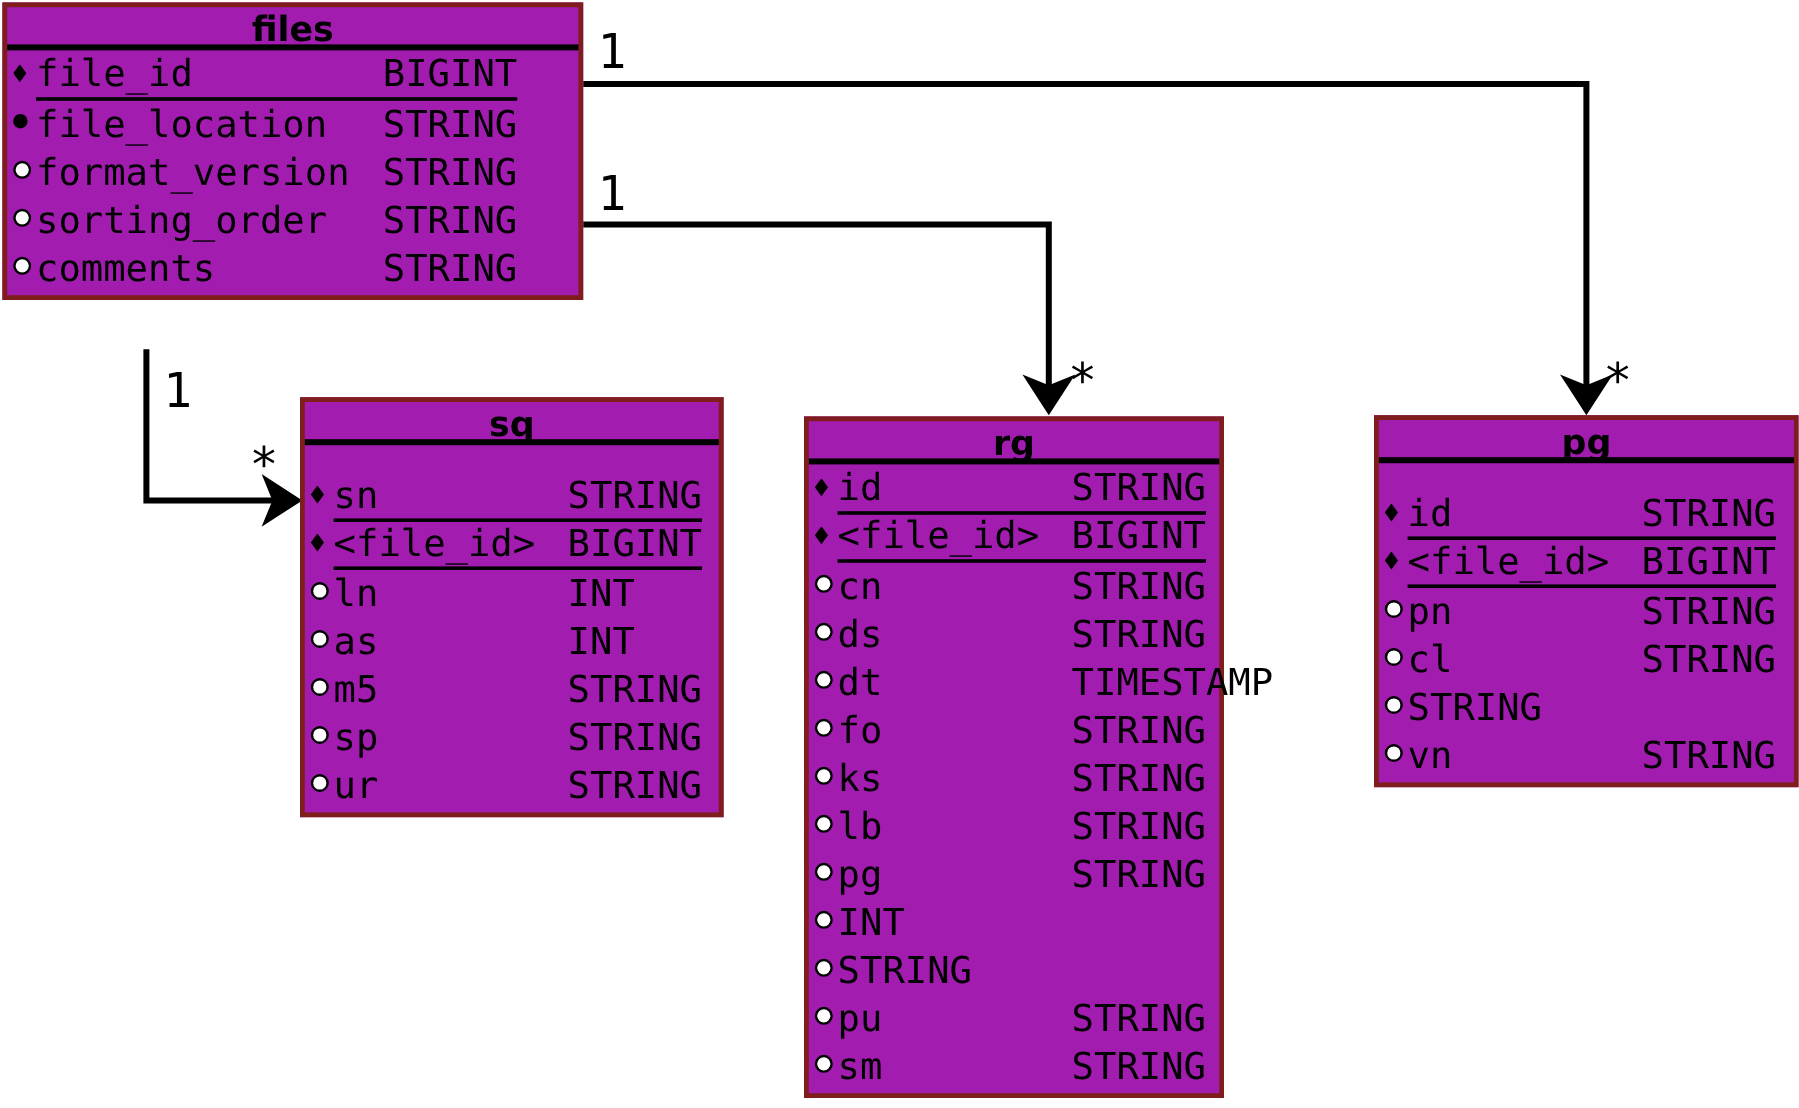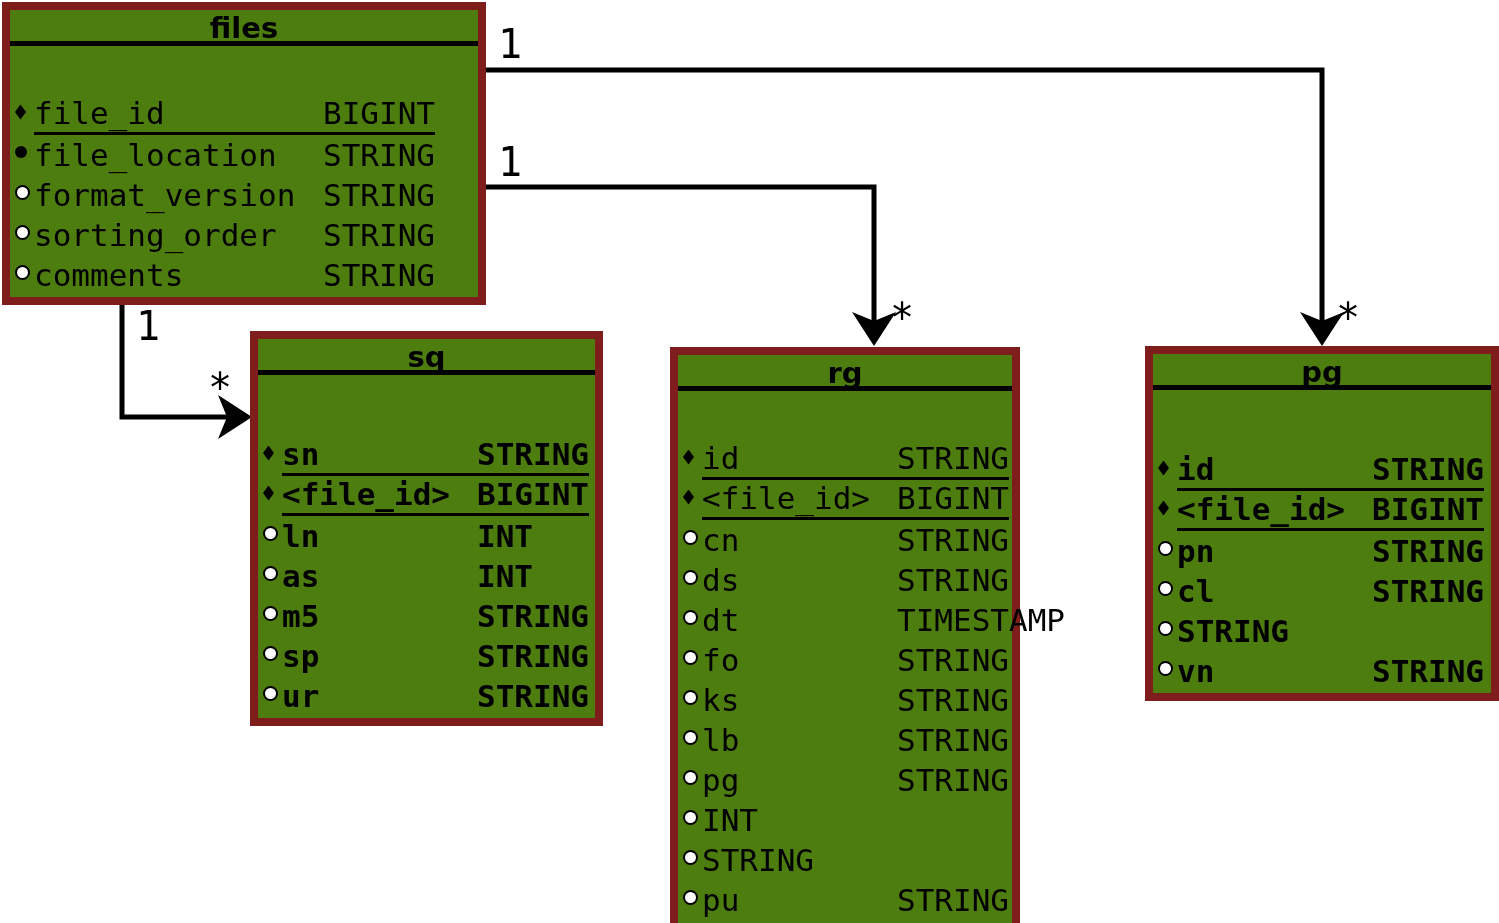--- a/index.html
+++ b/index.html
@@ -2,32 +2,32 @@
 <html><head>
 <meta charset="utf-8">
 <style>
   * { margin:0; padding:0; box-sizing:border-box; }
   html,body { background:#ffffff; }
   body { font-family:"DejaVu Sans Mono","Liberation Mono",monospace; }
   .canvas { position:relative; width:1499px; height:923px; background:#ffffff; overflow:hidden; }
 
   .edges { position:absolute; left:0; top:0; }
 
-  .table { position:absolute; background:#4d7c0f; border:8px solid #7f1d1d; }
+  .table { position:absolute; background:#a21caf; border:4px solid #7f1d1d; }
   .t-files { left:2px;    top:2px;   width:484px; }
   .t-sq    { left:250px;  top:331px; width:353px; }
   .t-rg    { left:670px;  top:347px; width:350px; }
   .t-pg    { left:1145px; top:346px; width:354px; }
 
   .table-title { height:36px; line-height:36px; text-align:center;
     font-family:"DejaVu Sans","Liberation Sans",sans-serif; font-weight:bold;
     font-size:29px; color:#000; border-bottom:5px solid #000; }
 
-  .table-body { padding:2px 0 2px 0;margin-top:47px; }
-  .t-sq .table-body, .t-pg .table-body { padding-top:14px;font-weight:bold; }
+  .table-body { padding:2px 0 2px 0; }
+  .t-sq .table-body, .t-pg .table-body { padding-top:24px; }
 
   .row { display:flex; align-items:center; height:40px; padding-left:5px;
          font-size:31px; color:#000; white-space:pre; }
   .bullet { flex:0 0 19px; display:flex; align-items:center; }
   .bullet::before { content:""; display:block; transform:translateY(-3px); }
   .b-pk::before  { width:11px; height:15px; background:#000;
                    clip-path:polygon(50% 0,100% 50%,50% 100%,0 50%); }
   .b-req::before { width:12px; height:12px; border-radius:50%; background:#000; }
   .b-opt::before { width:11px; height:11px; border-radius:50%; border:2px solid #000; background:#fff; }
 

